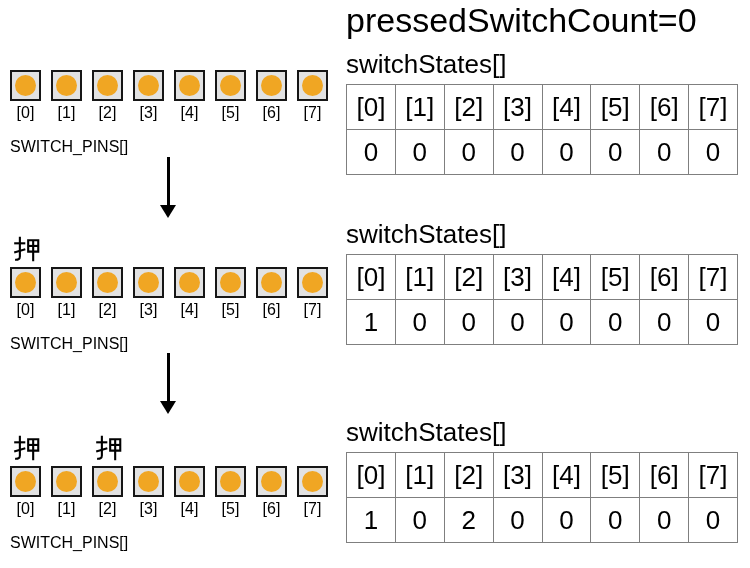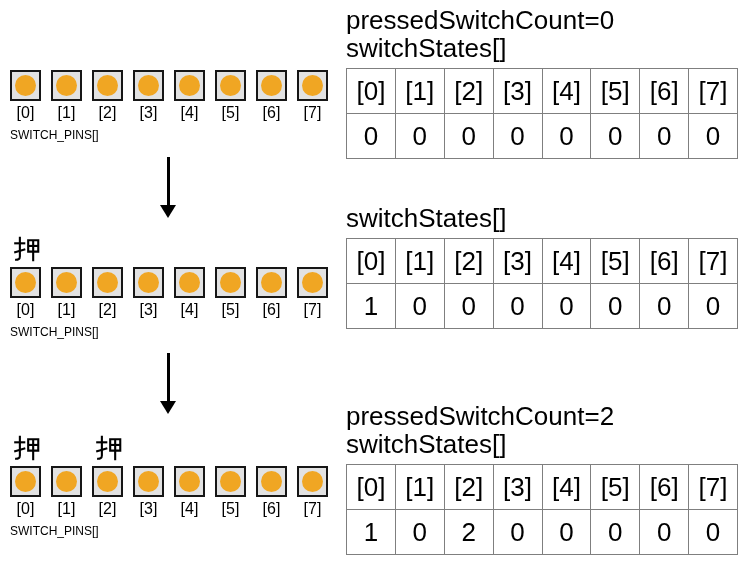--- a/index.html
+++ b/index.html
@@ -14,36 +14,36 @@
   .press{position:absolute;top:0;width:31px;height:31px;display:flex;justify-content:center}
   .sw-row{display:flex;gap:10px}
   .sw{
     width:27px;height:27px;border:2px solid var(--switch-border,#161616);
     background:var(--switch-body,#e2e2e2);
     display:flex;align-items:center;justify-content:center;box-sizing:content-box;
   }
   .led{width:21px;height:21px;border-radius:50%;background:var(--led,#f0a623)}
   .idx-row{display:flex;gap:10px;margin-top:4px}
   .idx{width:31px;text-align:center;font-size:16px;line-height:16px}
-  .pins{font-size:12px;line-height:16px;margin-top:6px}
+  .pins{font-size:16px;line-height:16px;margin-top:18px}
   
   .arrow{position:absolute;left:153px;width:30px}
   .arrow-1{top:157px}
   .arrow-2{top:353px}
   .shaft{width:3px;height:48px;background:var(--arrow,#000);margin:0 auto}
   .head{width:0;height:0;margin:0 auto;
     border-left:8px solid transparent;border-right:8px solid transparent;
     border-top:13px solid var(--arrow,#000);}
   
   .right-block{position:absolute;left:346px;width:394px}
   .rb-1{top:6px}
   .rb-2{top:204px}
   .rb-3{top:402px}
-  .psc{font-size:26px;line-height:28px;white-space:nowrap}
-  .sst{font-size:26px;line-height:28px;margin-top:0;white-space:nowrap}
+  .psc{font-size:34px;line-height:28px;white-space:nowrap}
+  .sst{font-size:26px;line-height:28px;margin-top:16px;white-space:nowrap}
   table.states{border-collapse:collapse;table-layout:fixed;width:392px;margin-top:6px}
   table.states td{
     border:1px solid var(--tbl,#7f7f7f);
     text-align:center;vertical-align:middle;
     font-size:26px;height:44px;padding:0;
   }
 </style>
 </head>
 <body style="--bg: #ffffff; --text: #000000; --switch-body: #e2e2e2; --switch-border: #161616; --led: #f0a623; --tbl: #7f7f7f; --arrow: #000000;">
 
@@ -266,21 +266,20 @@
       <span class="idx">[2]</span>
       <span class="idx">[3]</span>
       <span class="idx">[4]</span>
       <span class="idx">[5]</span>
       <span class="idx">[6]</span>
       <span class="idx">[7]</span>
     </div>
   <div class="pins">SWITCH_PINS[]</div>
 </div>
 <div class="right-block rb-3">
-  <div class="psc">pressedSwitchCount=2</div>
   <div class="sst">switchStates[]</div>
   <table class="states">
     <tbody>
       <tr class="hdr">
           <td>[0]</td>
           <td>[1]</td>
           <td>[2]</td>
           <td>[3]</td>
           <td>[4]</td>
           <td>[5]</td>

